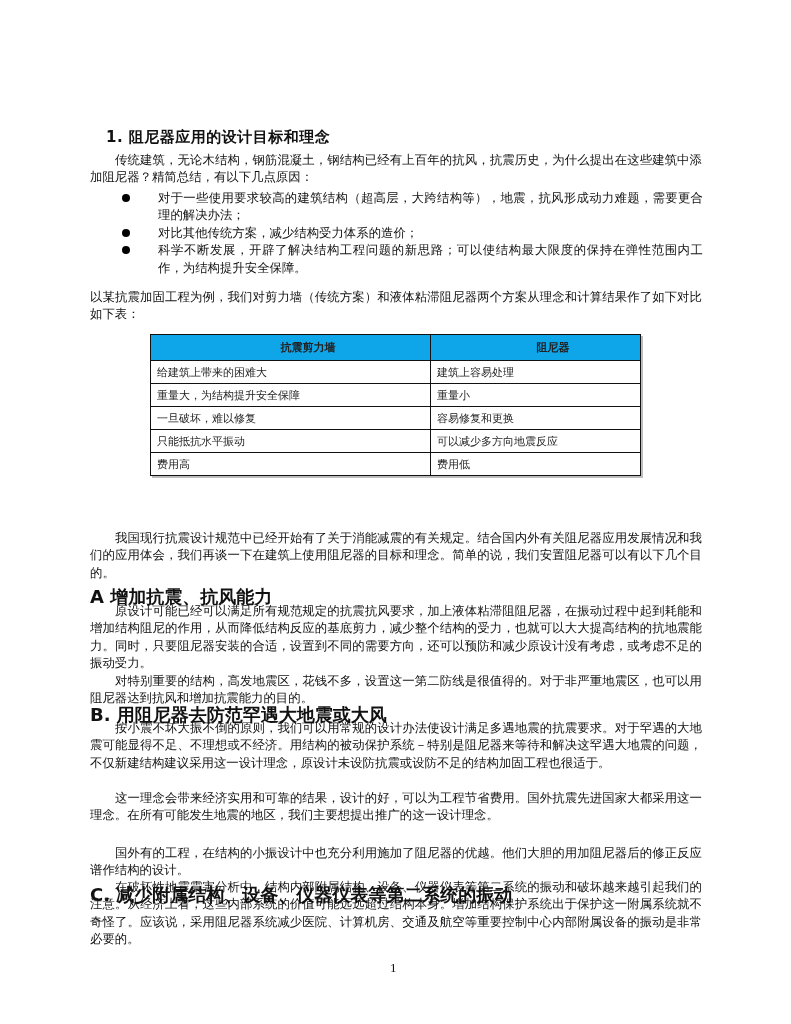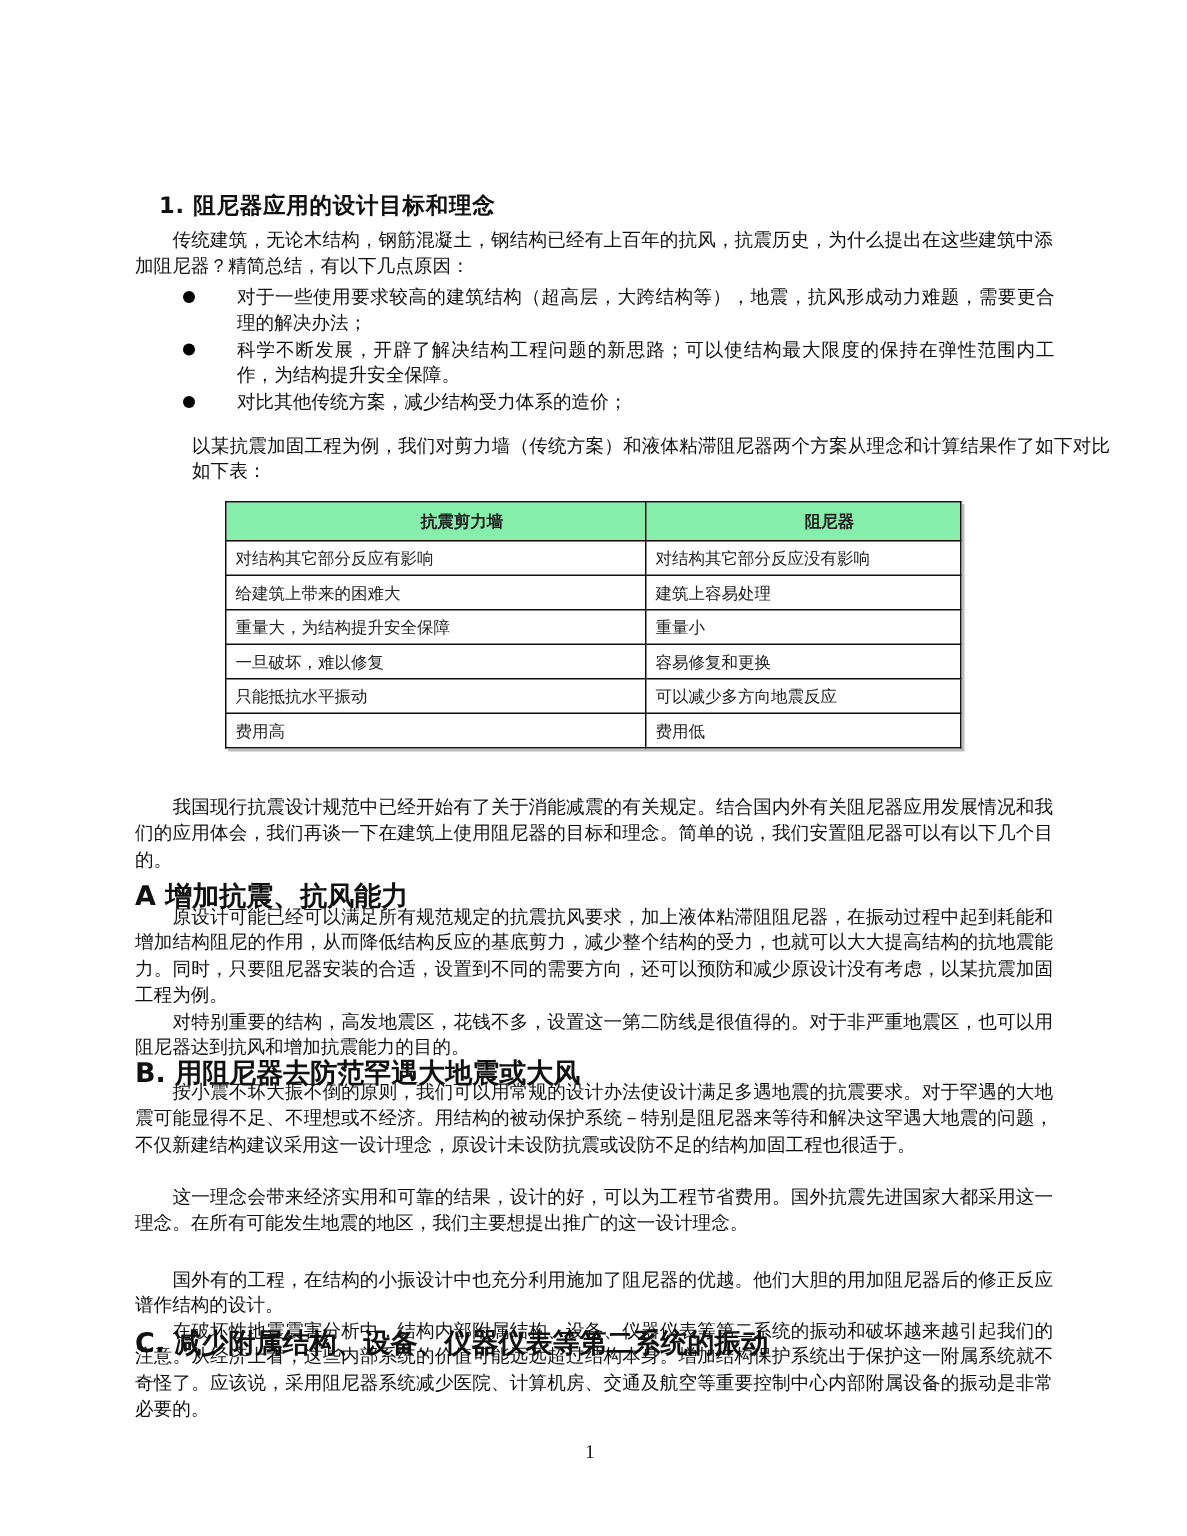--- a/index.html
+++ b/index.html
@@ -9,21 +9,21 @@
   }
   .h1 {
     position: absolute; left: 90px; top: 128px;
     font-size: 15px; font-weight: bold; letter-spacing: 0.5px; margin-left: 16px;
   }
   .para {
     position: absolute; left: 90px; width: 612px;
     font-size: 12.4px; line-height: 17.4px; text-align: justify;
     text-indent: 25px;
   }
-  .para.noindent { text-indent: 0; margin-left: 38px; }
+  .para.noindent { text-indent: 0; }
   .bullets {
     position: absolute; left: 118px; top: 189px; width: 585px;
     margin: 0; padding: 0; list-style: none;
     font-size: 12.4px; line-height: 17.4px;
   }
   .bullets li { position: relative; padding-left: 40px; text-align: justify; }
   .bullets li .dot {
     position: absolute; left: 4px; top: 5px; width: 8px; height: 8px;
     border-radius: 50%; background: #000;
   }
@@ -33,21 +33,21 @@
   table.cmp {
     position: absolute; left: 150px; top: 334px; width: 491px;
     border-collapse: collapse; font-size: 11px;
     box-shadow: 2px 2px 0 #bdbdbd;
   }
   table.cmp th, table.cmp td {
     border: 1px solid #111; height: 22px; padding: 0 6px; text-align: left;
     font-weight: normal; color: #222;
   }
   table.cmp th {
-    background: #86efac; text-align: center; font-weight: bold; height: 25px;
+    background: #0ea5e9; text-align: center; font-weight: bold; height: 25px;
     border-width: 1.5px;
     padding-left: 41px;
   }
   table.cmp td.c1, table.cmp th.c1 { width: 232px; }
   .pagenum {
     position: absolute; left: 390px; top: 960px; font-size: 13px;
     font-family: "Liberation Serif", serif;
   }
 </style>
 </head>
@@ -57,42 +57,38 @@
 
 <div class="para" style="top:151px;">传统建筑，无论木结构，钢筋混凝土，钢结构已经有上百年的抗风，抗震历史，为什么提出在这些建筑中添加阻尼器？精简总结，有以下几点原因：</div>
 
 <ul class="bullets">
   <li>
     <span class="dot"></span>
     <span>对于一些使用要求较高的建筑结构（超高层，大跨结构等），地震，抗风形成动力难题，需要更合理的解决办法；</span>
   </li>
   <li>
     <span class="dot"></span>
-    <span>科学不断发展，开辟了解决结构工程问题的新思路；可以使结构最大限度的保持在弹性范围内工作，为结构提升安全保障。</span>
+    <span>对比其他传统方案，减少结构受力体系的造价；</span>
   </li>
   <li>
     <span class="dot"></span>
-    <span>对比其他传统方案，减少结构受力体系的造价；</span>
+    <span>科学不断发展，开辟了解决结构工程问题的新思路；可以使结构最大限度的保持在弹性范围内工作，为结构提升安全保障。</span>
   </li>
 </ul>
 
 <div class="para noindent" style="top:288px;">以某抗震加固工程为例，我们对剪力墙（传统方案）和液体粘滞阻尼器两个方案从理念和计算结果作了如下对比如下表：</div>
 
 <table class="cmp">
   <thead>
     <tr>
       <th class="c1">抗震剪力墙</th>
       <th>阻尼器</th>
     </tr>
   </thead>
   <tbody>
-    <tr>
-      <td class="c1">对结构其它部分反应有影响</td>
-      <td>对结构其它部分反应没有影响</td>
-    </tr>
     <tr>
       <td class="c1">给建筑上带来的困难大</td>
       <td>建筑上容易处理</td>
     </tr>
     <tr>
       <td class="c1">重量大，为结构提升安全保障</td>
       <td>重量小</td>
     </tr>
     <tr>
       <td class="c1">一旦破坏，难以修复</td>
@@ -105,21 +101,21 @@
     <tr>
       <td class="c1">费用高</td>
       <td>费用低</td>
     </tr>
   </tbody>
 </table>
 
 <div class="para" style="top:529px;">我国现行抗震设计规范中已经开始有了关于消能减震的有关规定。结合国内外有关阻尼器应用发展情况和我们的应用体会，我们再谈一下在建筑上使用阻尼器的目标和理念。简单的说，我们安置阻尼器可以有以下几个目的。</div>
 
 <div class="sec" style="top:585px;">A 增加抗震、抗风能力</div>
-<div class="para" style="top:602px;">原设计可能已经可以满足所有规范规定的抗震抗风要求，加上液体粘滞阻阻尼器，在振动过程中起到耗能和增加结构阻尼的作用，从而降低结构反应的基底剪力，减少整个结构的受力，也就可以大大提高结构的抗地震能力。同时，只要阻尼器安装的合适，设置到不同的需要方向，还可以预防和减少原设计没有考虑，以某抗震加固工程为例。</div>
+<div class="para" style="top:602px;">原设计可能已经可以满足所有规范规定的抗震抗风要求，加上液体粘滞阻阻尼器，在振动过程中起到耗能和增加结构阻尼的作用，从而降低结构反应的基底剪力，减少整个结构的受力，也就可以大大提高结构的抗地震能力。同时，只要阻尼器安装的合适，设置到不同的需要方向，还可以预防和减少原设计没有考虑，或考虑不足的振动受力。</div>
 <div class="para" style="top:672px;">对特别重要的结构，高发地震区，花钱不多，设置这一第二防线是很值得的。对于非严重地震区，也可以用阻尼器达到抗风和增加抗震能力的目的。</div>
 
 <div class="sec" style="top:703px;">B. 用阻尼器去防范罕遇大地震或大风</div>
 <div class="para" style="top:719px;">按小震不坏大振不倒的原则，我们可以用常规的设计办法使设计满足多遇地震的抗震要求。对于罕遇的大地震可能显得不足、不理想或不经济。用结构的被动保护系统－特别是阻尼器来等待和解决这罕遇大地震的问题，不仅新建结构建议采用这一设计理念，原设计未设防抗震或设防不足的结构加固工程也很适于。</div>
 <div class="para" style="top:789px;">这一理念会带来经济实用和可靠的结果，设计的好，可以为工程节省费用。国外抗震先进国家大都采用这一理念。在所有可能发生地震的地区，我们主要想提出推广的这一设计理念。</div>
 <div class="para" style="top:824px;margin-top:20px;">国外有的工程，在结构的小振设计中也充分利用施加了阻尼器的优越。他们大胆的用加阻尼器后的修正反应谱作结构的设计。</div>
 
 <div class="sec" style="top:883px;">C. 减少附属结构、设备、仪器仪表等第二系统的振动</div>
 <div class="para" style="top:866px;margin-top:12px;">在破坏性地震震害分析中，结构内部附属结构、设备、仪器仪表等第二系统的振动和破坏越来越引起我们的注意。从经济上看，这些内部系统的价值可能远远超过结构本身。增加结构保护系统出于保护这一附属系统就不奇怪了。应该说，采用阻尼器系统减少医院、计算机房、交通及航空等重要控制中心内部附属设备的振动是非常必要的。</div>
 

